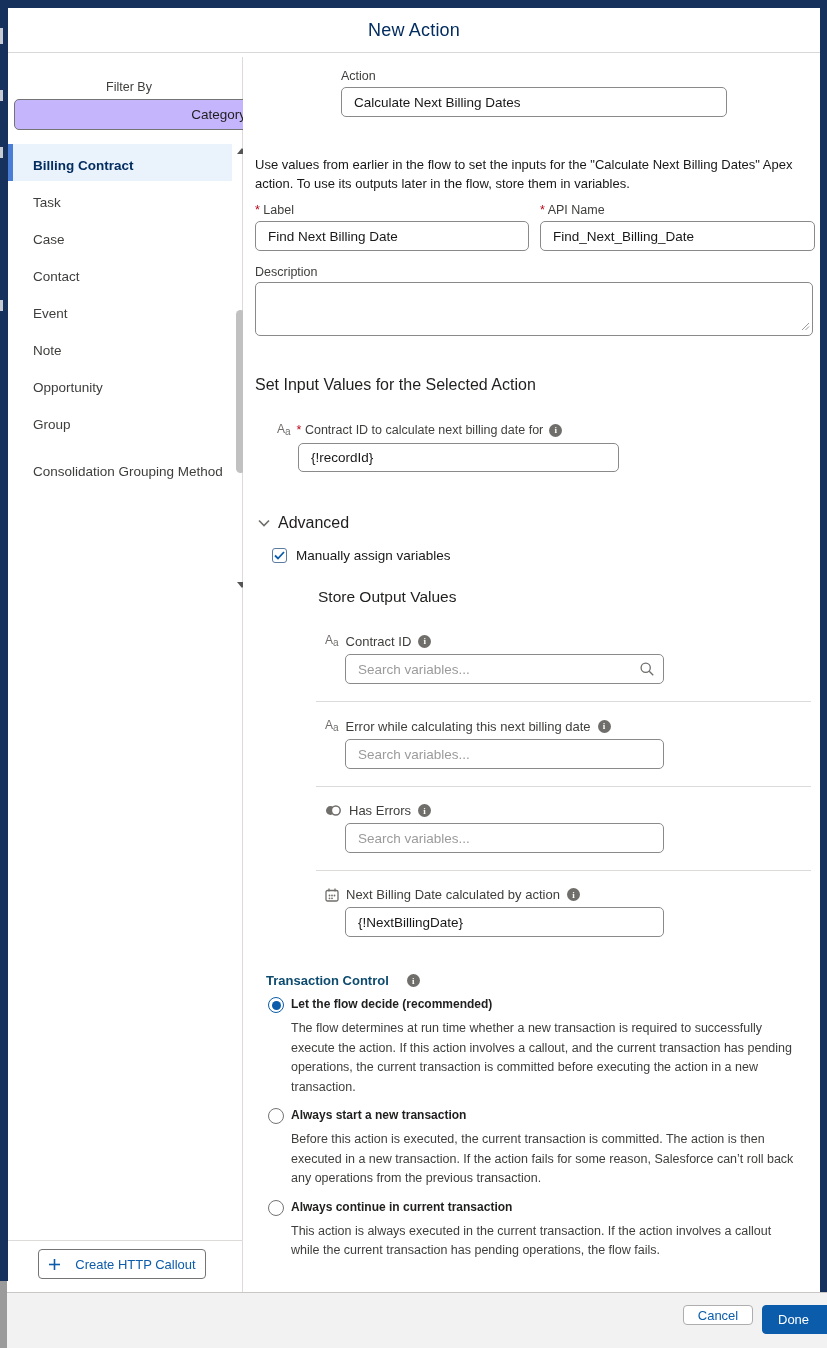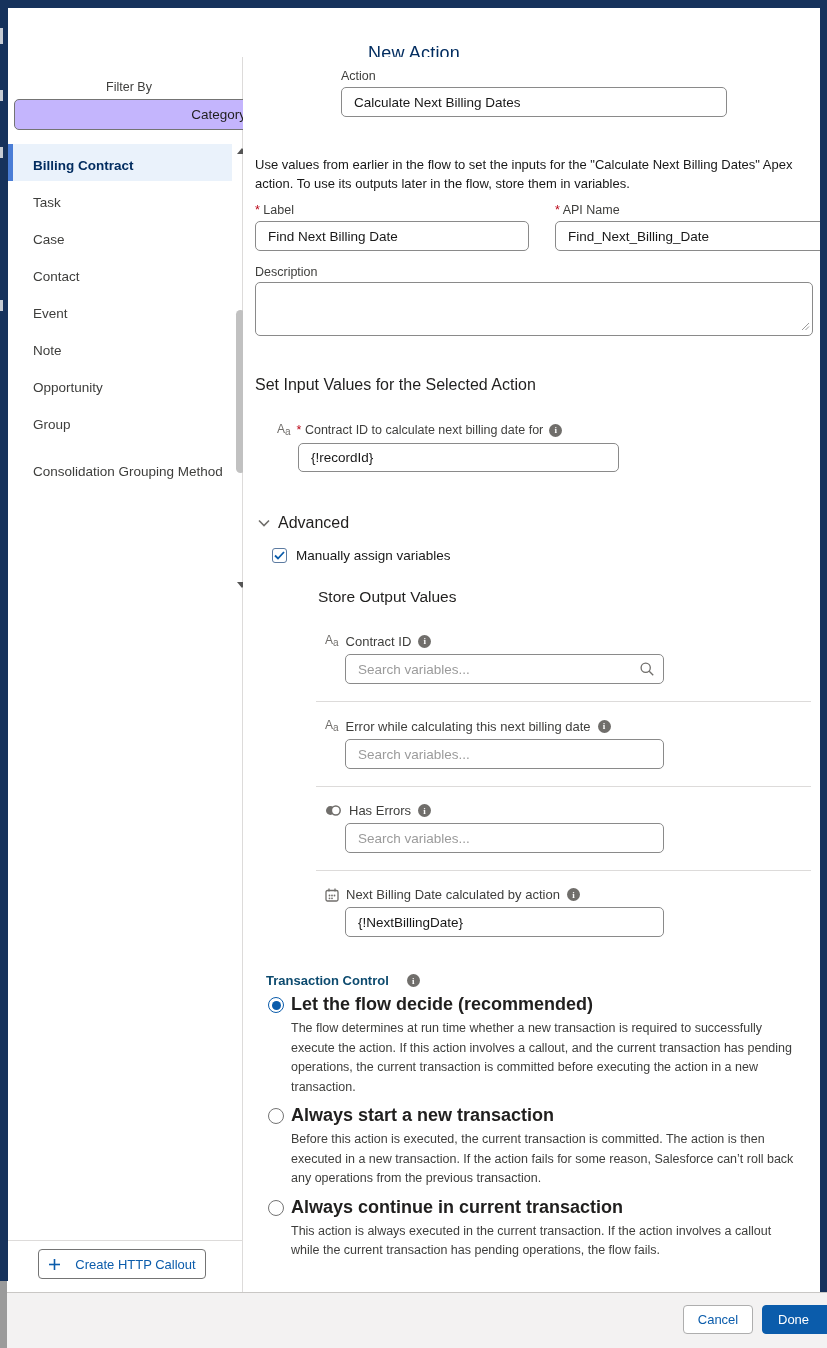--- a/index.html
+++ b/index.html
@@ -8,22 +8,22 @@
   #screen { position:relative; width:827px; height:1348px; overflow:hidden; background:#fff; }
 
   
   .frame-top   { position:absolute; left:0; top:0; width:827px; height:8px; background:#16325c; z-index:50; }
   .frame-left  { position:absolute; left:0; top:0; width:8px; height:1281px; background:#16325c; z-index:50; }
   .frame-left-bottom { position:absolute; left:0; top:1281px; width:7px; height:67px; background:#9b9b9b; z-index:60; }
   .frame-right { position:absolute; left:820px; top:0; width:7px; height:1292px; background:#16325c; z-index:50; }
   .notch { position:absolute; left:0; width:3px; background:#c7ccd4; z-index:55; }
 
   
-  .modal-header { position:absolute; left:8px; top:20px; width:812px; height:45px; background:#fff;
-                  border-bottom:1px solid #d8d8d8; display:flex; align-items:flex-end; justify-content:center; }
+  .modal-header { position:absolute; left:8px; top:8px; width:812px; height:45px; background:#fff;
+                  border-bottom:1px solid #d8d8d8; display:flex; align-items:center; justify-content:center; }
   .modal-title { font-size:18px; color:#032d60; letter-spacing:.2px; }
 
   
   .sidebar { position:absolute; left:8px; top:57px; width:235px; height:1235px; background:#fff;
              border-right:1px solid #dddbda; }
   .filter-by { margin:23px 0 4px 8px; font-size:12.5px; color:#3e3e3c;text-align:center; }
   .combobox { position:relative; margin-left:6px; width:261px; height:31px; border:1px solid #747474;
               border-radius:5px; background:#c4b5fd; display:flex; align-items:center; padding:0 28px 0 12px;
               font-size:13.5px; color:#201f1e; cursor:pointer;justify-content:flex-end; }
   .combo-arrow { position:absolute; right:11px; top:13px; width:0; height:0;
@@ -50,21 +50,21 @@
   .req::before { content:"* "; color:#ba0517; }
   .inp { display:block; height:30px; border:1px solid #8a8a8a; border-radius:5px; padding:0 12px;
          font-size:13.5px; color:#181818; font-family:"Liberation Sans",sans-serif; background:#fff; outline:none; }
   .inp::placeholder { color:#9b9b9b; }
 
   .action-label { margin:12px 0 3px 98px; }
   .action-input { margin-left:98px; width:386px; }
 
   .intro { margin:38px 0 10px 12px; width:548px; font-size:13px; line-height:19px; color:#181818; }
 
-  .fields-row { display:flex; margin:7px 0 0 12px; gap:26px; }
+  .fields-row { display:flex; margin:7px 0 0 12px; gap:11px; }
   .field-col .inp { margin-top:3px; }
   .field-col.left .inp { width:274px; }
   .field-col.right .inp { width:275px; }
 
   .desc-label { margin:14px 0 0 12px; }
   .desc-wrap { position:relative; margin:2px 0 0 12px; width:558px; }
   .desc-textarea { width:558px; height:54px; border:1px solid #8a8a8a; border-radius:5px; resize:none;
                    padding:6px 12px; font-family:"Liberation Sans",sans-serif; font-size:13.5px; outline:none; }
   .resize-handle { position:absolute; right:3px; bottom:5px; cursor:nwse-resize; }
 
@@ -106,27 +106,27 @@
 
   .tc-label-row { display:flex; align-items:center; gap:18px; margin:36px 0 0 23px; }
   .tc-label { font-size:13px; font-weight:bold; color:#0c4a6e; }
 
   .tc-option { display:flex; gap:7px; margin:8px 0 0 25px; }
   .tc-option.o2, .tc-option.o3 { margin-top:10px; }
   .radio { width:16px; height:16px; border-radius:50%; border:1px solid #747474; background:#fff;
            flex:0 0 auto; margin-top:1px; cursor:pointer; display:flex; align-items:center; justify-content:center; }
   .radio.selected { border:1.5px solid #0b5cab; }
   .radio.selected::after { content:""; width:9px; height:9px; border-radius:50%; background:#0b5cab; }
-  .tc-option-label { font-size:18px; font-weight:bold; color:#201f1e; line-height:17px; cursor:pointer; }
+  .tc-option-label { font-size:12px; font-weight:bold; color:#201f1e; line-height:17px; cursor:pointer; }
   .tc-option-desc { margin-top:6px; width:508px; font-size:12.5px; line-height:19.5px; color:#3e3e3c; }
 
   
   .footer { position:absolute; left:0; top:1292px; width:827px; height:56px; background:#f3f2f2;
             border-top:1px solid #c9c7c5; z-index:40; }
-  .btn-cancel { position:absolute; left:683px; top:12px; width:70px; height:29px; background:#fff;
+  .btn-cancel { position:absolute; left:683px; top:12px; width:70px; height:20px; background:#fff;
                 border:1px solid #aeaeae; border-radius:4px; color:#0b5cab; font-size:13px; cursor:pointer;
                 font-family:"Liberation Sans",sans-serif; }
   .btn-done { position:absolute; left:762px; top:12px; width:70px; height:29px; background:#0b5cab;
               border:1px solid #0b5cab; border-radius:4px; color:#fff; font-size:13px; cursor:pointer;
               font-family:"Liberation Sans",sans-serif; text-align:left; padding-left:15px; }
 </style>
 </head>
 <body>
 
 <div id="screen">

